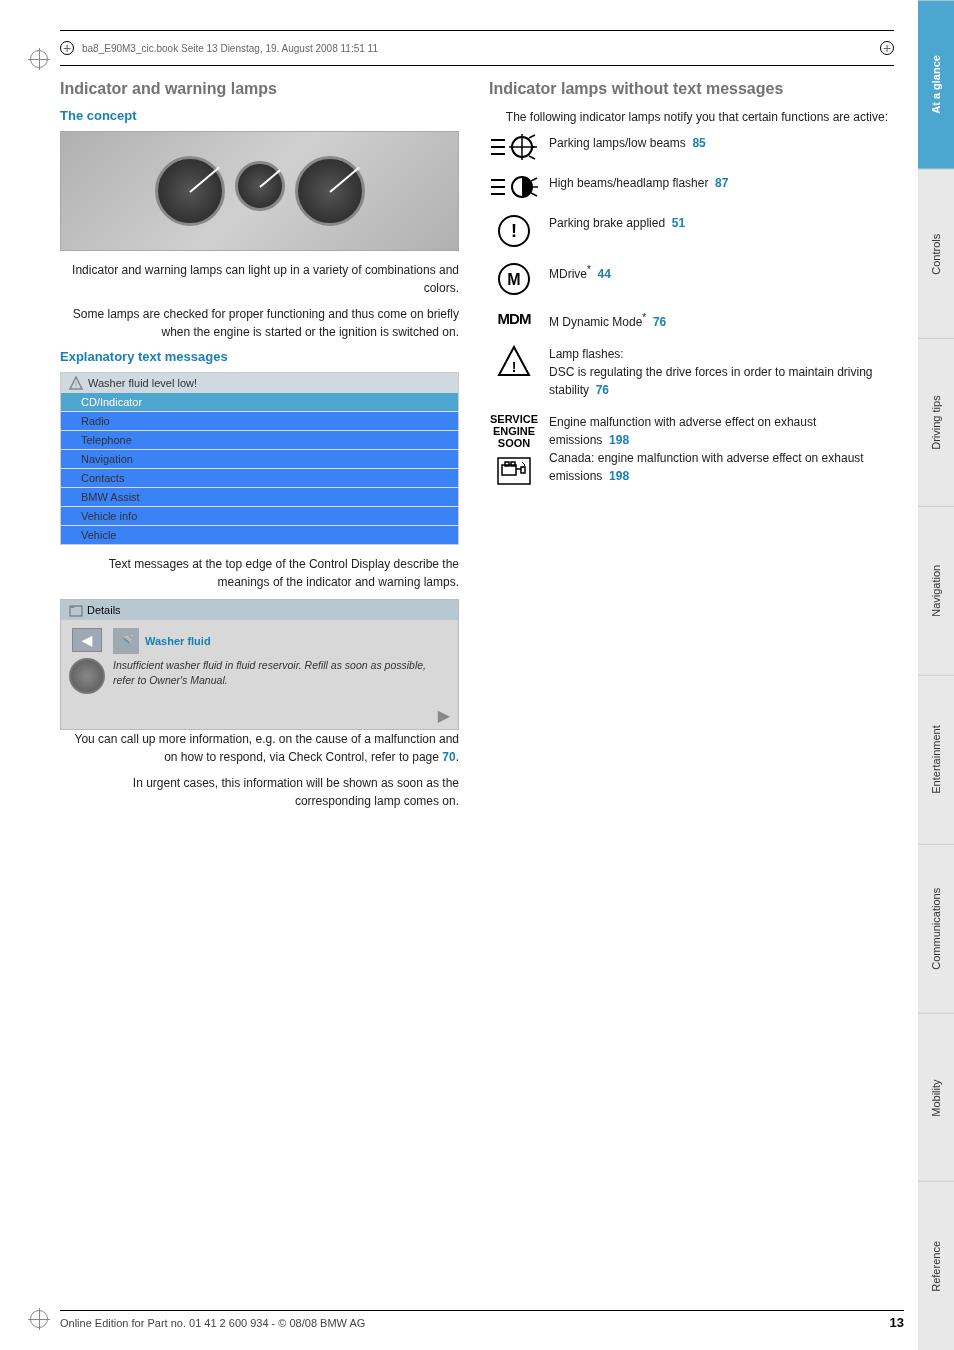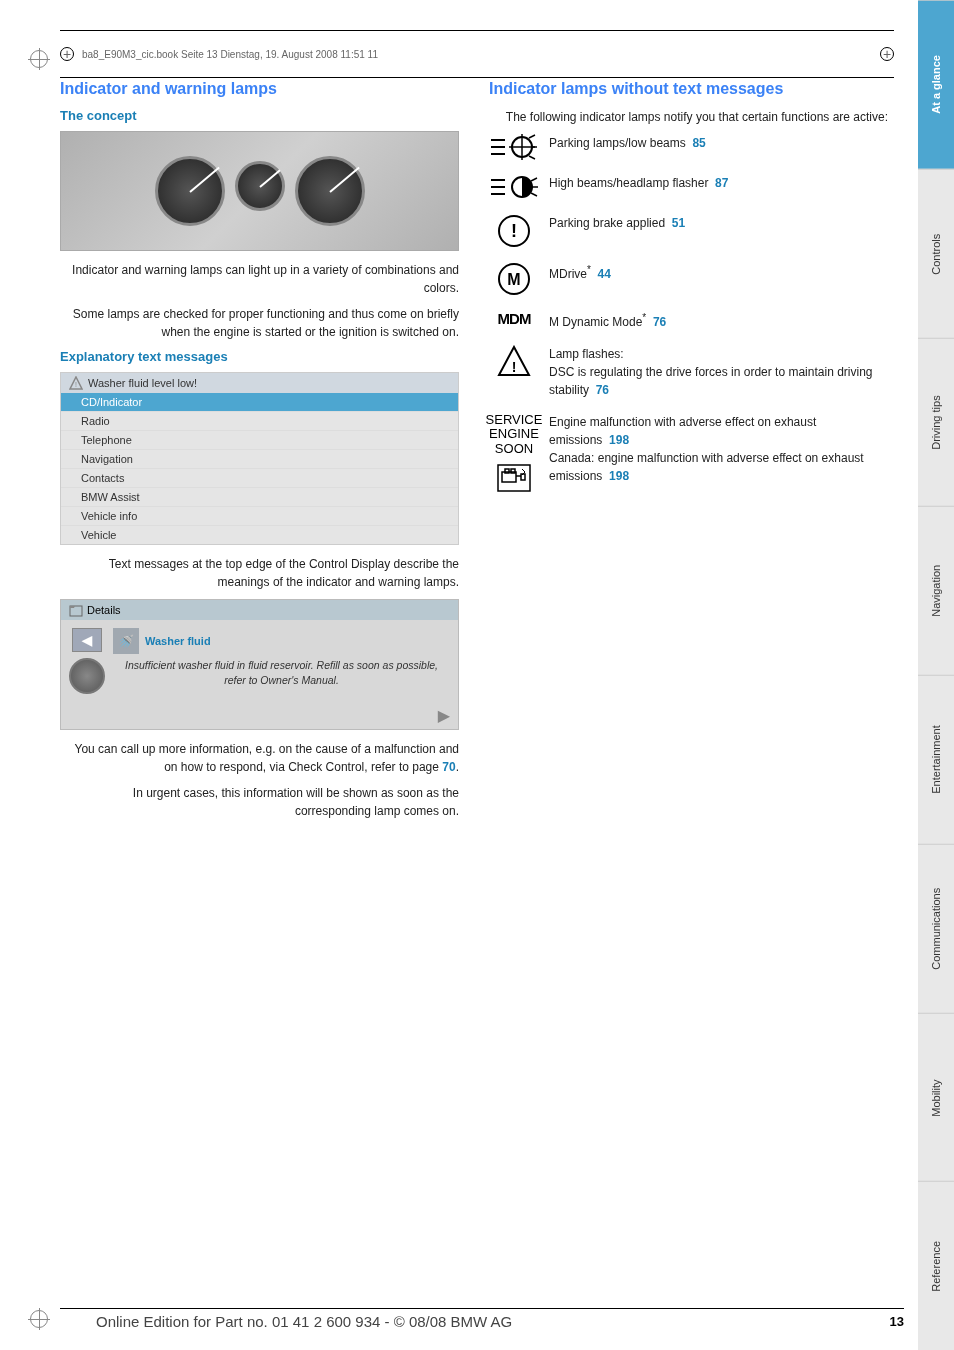--- a/index.html
+++ b/index.html
@@ -58,21 +58,21 @@
     
     .header-meta {
       position: absolute;
       top: 30px;
       left: 60px;
       right: 60px;
       font-size: 10px;
       color: #666;
       border-top: 1px solid #000;
       border-bottom: 1px solid #000;
-      padding: 16px 0;
+      padding: 10px 0;
       display: flex;
       align-items: center;
       gap: 8px;
     }
     .crosshair {
       width: 14px;
       height: 14px;
       border: 1.5px solid #000;
       border-radius: 50%;
       position: relative;
@@ -100,21 +100,21 @@
     }
     .col-right {
       flex: 1;
       min-width: 0;
     }
 
     
     .section-title {
       font-size: 16px;
       font-weight: bold;
-      color: #3b82f6;
+      color: #737373;
       margin-bottom: 10px;
     }
     .subsection-title {
       font-size: 13px;
       font-weight: bold;
       color: #1a7fb5;
       margin-bottom: 8px;
     }
 
     
@@ -173,21 +173,21 @@
     .para {
       font-size: 12px;
       line-height: 1.5;
       margin-bottom: 8px;
       color: #222;
       text-align: right;
     }
 
     
     .menu-box {
-      background: #e5e5e5;
+      background: #3b82f6;
       border: 1px solid #ccc;
       margin-bottom: 10px;
       font-size: 11px;
     }
     .menu-header {
       background: #d0d8e0;
       padding: 3px 8px;
       font-size: 11px;
       color: #333;
       display: flex;
@@ -202,24 +202,22 @@
     .menu-item:last-child { border-bottom: none; }
     .menu-item.selected {
       background: #4da6d0;
       color: #fff;
     }
 
     
     .detail-box {
       background: #d8d8d8;
       border: 1px solid #bbb;
-      margin-bottom: 10px;
       font-size: 11px;
       padding: 0;
-      text-align: center;
     }
     .detail-header {
       background: #b8c8d0;
       padding: 3px 8px;
       font-size: 11px;
       display: flex;
       align-items: center;
       gap: 4px;
     }
     .detail-content {
@@ -259,23 +257,22 @@
       bottom: 20px;
       left: 60px;
       right: 50px;
       border-top: 1px solid #000;
       display: flex;
       justify-content: space-between;
       align-items: center;
       padding-top: 4px;
     }
     .footer-text {
-      font-size: 15px;
+      font-size: 11px;
       color: #444;
-      margin-left: 36px;
     }
     .page-number {
       font-size: 13px;
       font-weight: bold;
     }
 
     
     .corner {
       position: absolute;
       width: 20px;
@@ -303,22 +300,22 @@
       width: 1px;
       height: 22px;
     }
     .corner-circle::after {
       width: 22px;
       height: 1px;
     }
 
     
     .service-text-icon {
-      font-size: 13px;
-      font-weight: normal;
+      font-size: 11px;
+      font-weight: bold;
       text-align: center;
       line-height: 1.1;
       color: #000;
     }
 
     
     .lamp-icon-wrap {
       display: flex;
       align-items: center;
       justify-content: center;

